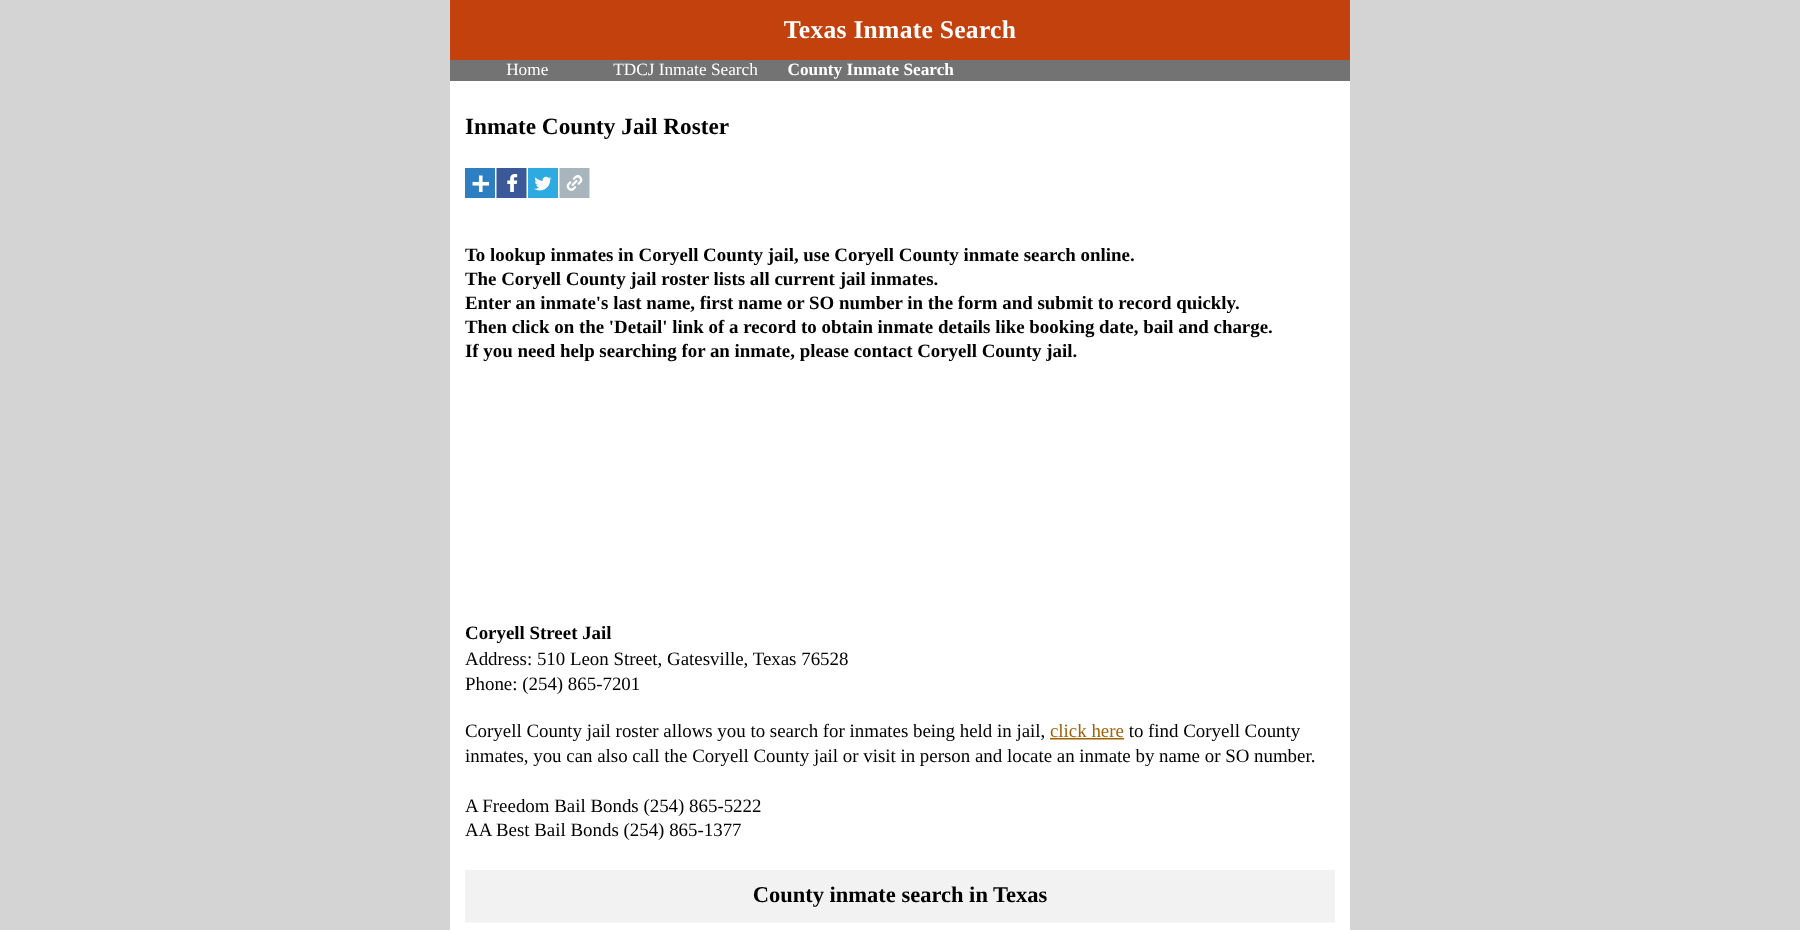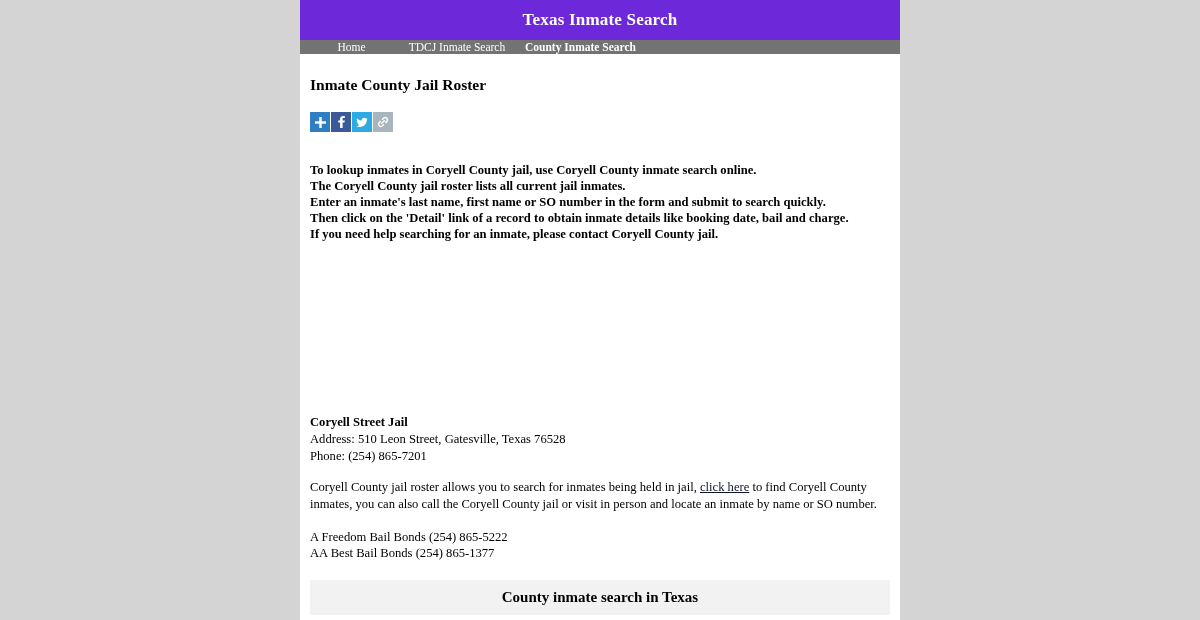--- a/index.html
+++ b/index.html
@@ -14,21 +14,21 @@
     overflow: hidden;
   }
   .page {
     width: 600px;
     margin: 0 auto;
     background: #ffffff;
     min-height: 620px;
     position: relative;
   }
   .site-header {
-    background: #6d28d9;
+    background: #c2410c;
     height: 40px;
     display: flex;
     align-items: center;
     justify-content: center;
   }
   .site-title {
     color: #ffffff;
     font-size: 17px;
     font-weight: bold;
     font-family: "Liberation Serif", serif;
@@ -105,21 +105,21 @@
   }
   .jail-name { font-weight: bold; }
 
   .para {
     margin-top: 14px;
     font-size: 12.6px;
     line-height: 17px;
     color: #000;
   }
   .para a {
-    color: #0f172a;
+    color: #a16207;
     text-decoration: underline;
   }
   .bail {
     margin-top: 16px;
     font-size: 12.6px;
     line-height: 16.5px;
     color: #000;
   }
 
   .county-section {
@@ -179,21 +179,21 @@
             <path d="M6.6 4.2 7.8 3a2.3 2.3 0 0 1 3.2 3.2L9.8 7.4"></path>
             <path d="M7.4 9.8 6.2 11a2.3 2.3 0 0 1-3.2-3.2l1.2-1.2"></path>
           </g>
         </svg>
       </span>
     </div>
 
     <div class="intro">
       <div>To lookup inmates in Coryell County jail, use Coryell County inmate search online.</div>
       <div>The Coryell County jail roster lists all current jail inmates.</div>
-      <div>Enter an inmate's last name, first name or SO number in the form and submit to search quickly.</div>
+      <div>Enter an inmate's last name, first name or SO number in the form and submit to record quickly.</div>
       <div>Then click on the 'Detail' link of a record to obtain inmate details like booking date, bail and charge.</div>
       <div>If you need help searching for an inmate, please contact Coryell County jail.</div>
     </div>
 
     <div class="ad-space"></div>
 
     <div class="jail-info">
       <div class="jail-name">Coryell Street Jail</div>
       <div>Address: 510 Leon Street, Gatesville, Texas 76528</div>
       <div style="margin-top:1px">Phone: (254) 865-7201</div>

